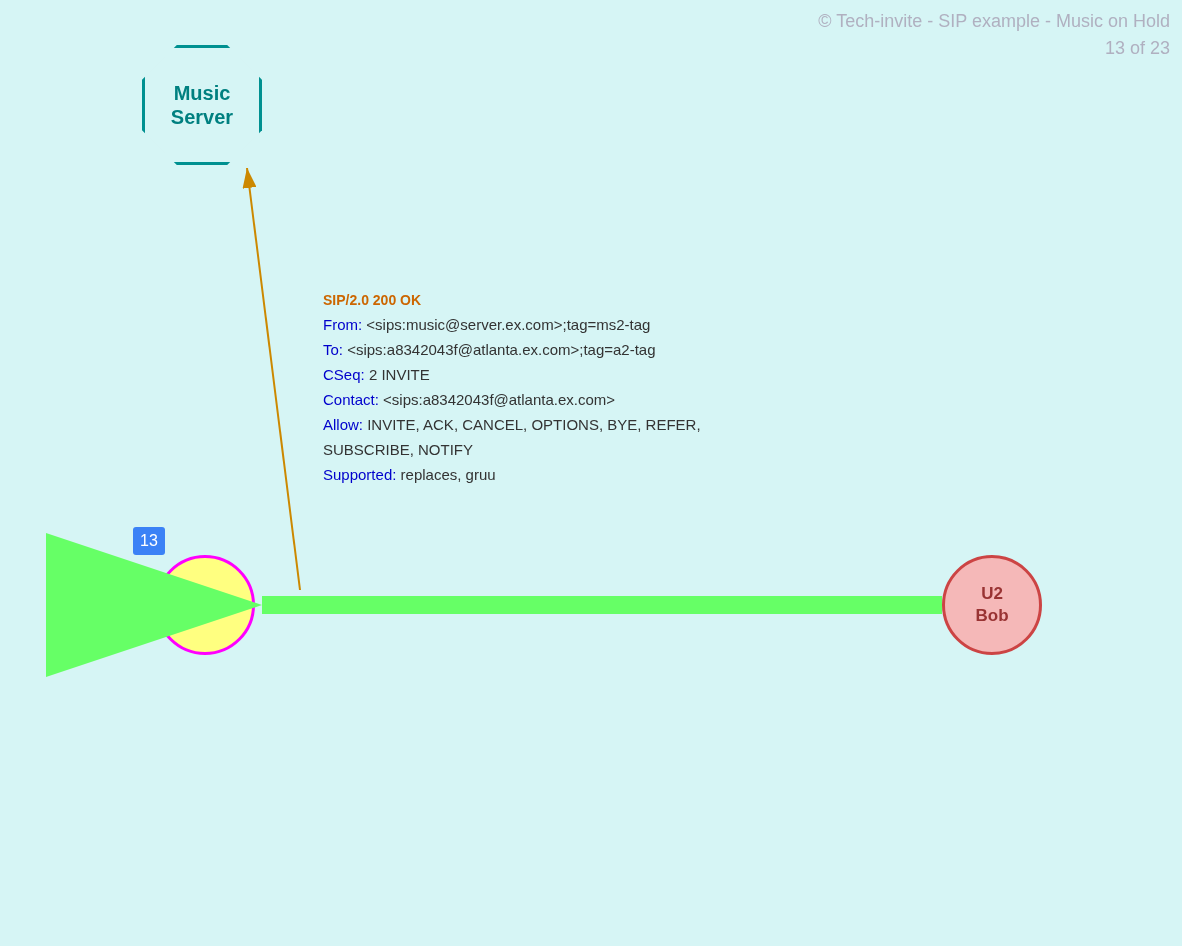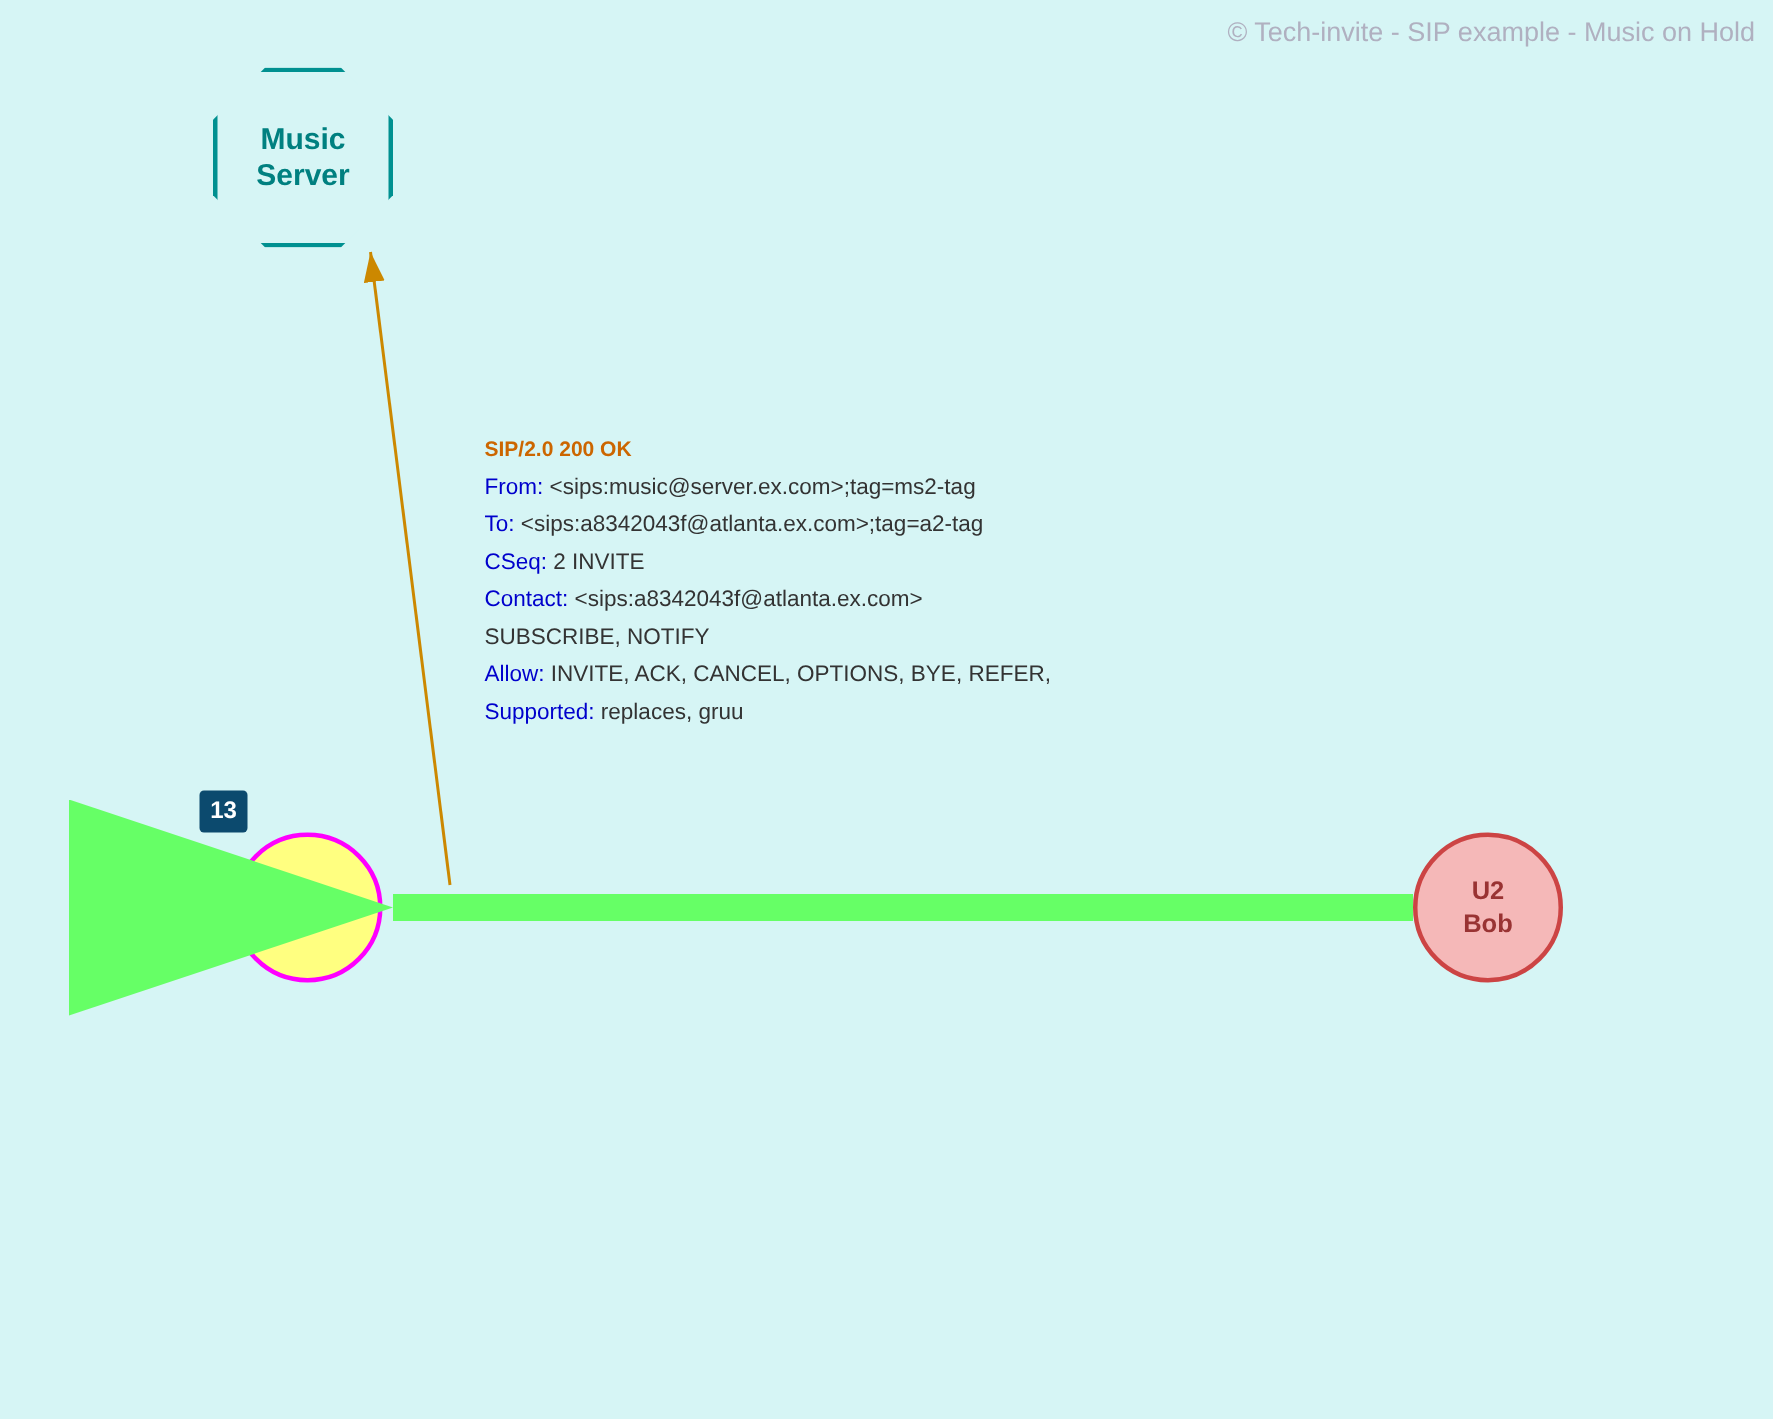--- a/index.html
+++ b/index.html
@@ -105,24 +105,24 @@
       font-weight: bold;
       text-align: center;
       line-height: 1.3;
     }
 
     
     #badge-13 {
       position: absolute;
       top: 527px;
       left: 133px;
-      background-color: #0c4a6e;
+      background-color: #3b82f6;
       color: white;
       font-size: 16px;
-      font-weight: bold;
+      font-weight: normal;
       width: 32px;
       height: 28px;
       display: flex;
       align-items: center;
       justify-content: center;
       border-radius: 3px;
       z-index: 10;
     }
 
     
@@ -172,20 +172,21 @@
     .sip-line {
       display: block;
       margin-bottom: 1px;
     }
   </style>
 </head>
 <body>
 
 <div id="watermark">
   <div>© Tech-invite - SIP example - Music on Hold</div>
+  <div>13 of 23</div>
 </div>
 
 <div id="music-server">
   <div class="octagon">
     <div class="octagon-label">
       <span>Music</span><br>
       <span>Server</span>
     </div>
   </div>
 </div>
@@ -246,23 +247,23 @@
   </span>
   <span class="sip-line">
     <span class="sip-field-name">CSeq:</span>
     <span class="sip-field-value"> 2 INVITE</span>
   </span>
   <span class="sip-line">
     <span class="sip-field-name">Contact:</span>
     <span class="sip-field-value"> &lt;sips:a8342043f@atlanta.ex.com&gt;</span>
   </span>
   <span class="sip-line">
-    <span class="sip-field-value"> SUBSCRIBE, NOTIFY</span>
-  </span>
-  <span class="sip-line">
     <span class="sip-field-name">Allow:</span>
     <span class="sip-field-value"> INVITE, ACK, CANCEL, OPTIONS, BYE, REFER,</span>
   </span>
   <span class="sip-line">
+    <span class="sip-field-value"> SUBSCRIBE, NOTIFY</span>
+  </span>
+  <span class="sip-line">
     <span class="sip-field-name">Supported:</span>
     <span class="sip-field-value"> replaces, gruu</span>
   </span>
 </div>
 
 </body></html>

